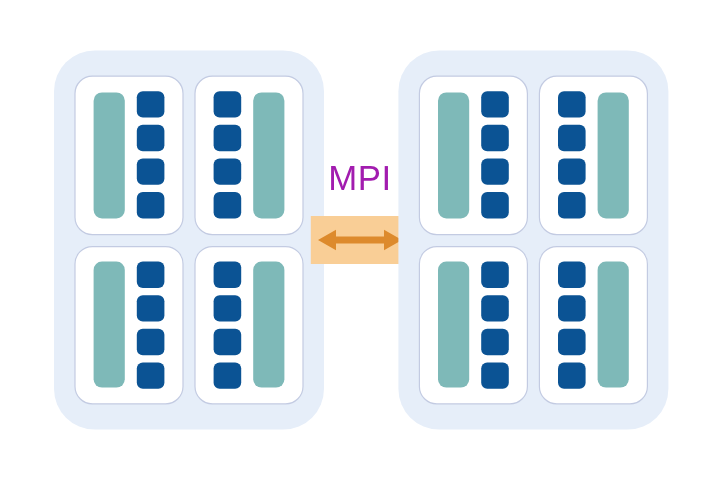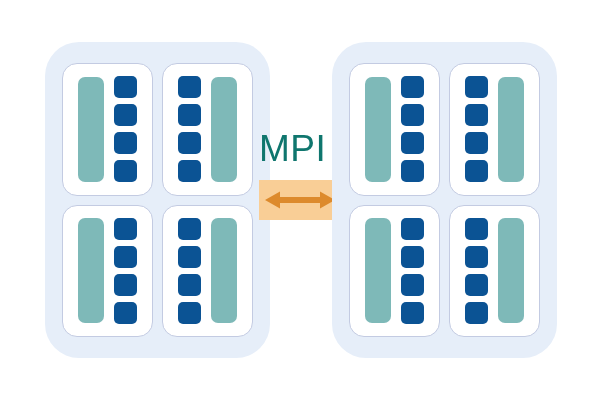--- a/index.html
+++ b/index.html
@@ -91,24 +91,24 @@
     left: 259px;
     top: 132px;
     width: 82px;
     height: 88px;
   }
   #mpi-label {
     position: absolute;
     left: 0;
     top: 0;
     width: 82px;
-    text-align: left;
-    font-size: 37px;
+    text-align: center;
+    font-size: 29px;
     line-height: 34px;
-    color: #0f766e;
+    color: #a21caf;
     letter-spacing: 0.5px;
     white-space: nowrap;
   }
   #mpi-link-box {
     position: absolute;
     left: 0;
     top: 48px;
     width: 82px;
     height: 40px;
     background: #F9CE96;

